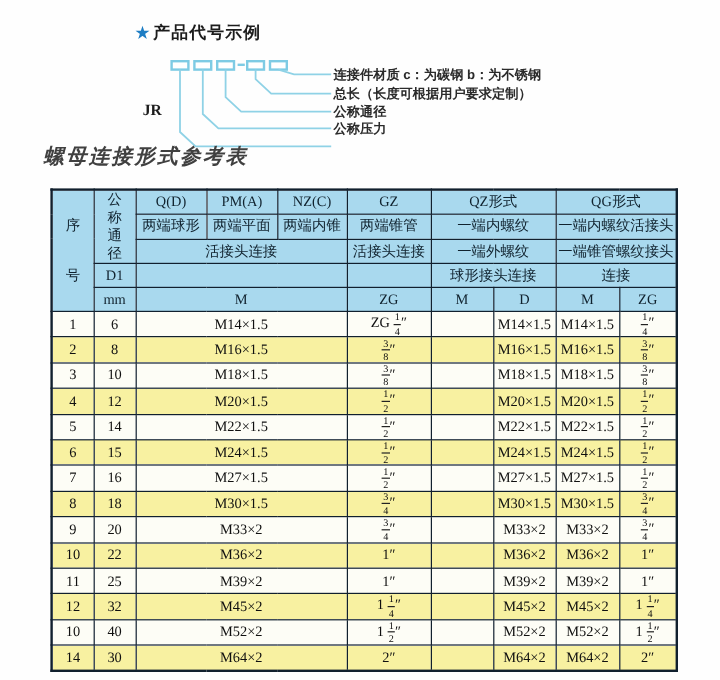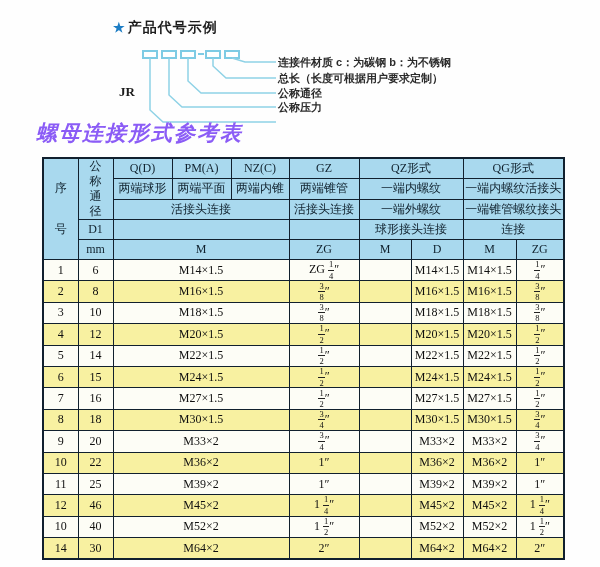--- a/index.html
+++ b/index.html
@@ -11,22 +11,22 @@
   .star{color:#1d7dc4;margin-right:2px;font-size:13px;}
   .jr-prefix{position:absolute;left:119px;top:44px;font-size:13px;font-weight:bold;
              font-family:"Liberation Serif",serif;margin-top:40px;}
   .codebox{position:absolute;top:50px;width:16px;height:9px;border:2px solid #7ecbe4;
            background:#ffffff;box-sizing:border-box;}
   .codedash{position:absolute;top:53px;left:198px;width:6px;height:2px;background:#7ecbe4;}
   svg.connectors{position:absolute;left:0;top:0;pointer-events:none;}
   .dlabel{position:absolute;left:278px;font-size:11px;font-weight:600;white-space:nowrap;color:#2b2b2b;}
 
   
-  .table-title{position:absolute;left:36px;top:119px;font-size:21px;font-weight:bold;
-               font-style:italic;font-family:"Liberation Serif",serif;color:#8b5cf6;letter-spacing:2px;}
+  .table-title{position:absolute;left:36px;top:119px;font-size:17px;font-weight:bold;
+               font-style:italic;font-family:"Liberation Serif",serif;color:#404040;letter-spacing:2px;}
 
   
   table.ref{position:absolute;left:42px;top:157px;width:521px;border-collapse:collapse;
             table-layout:fixed;font-size:12px;border:2px solid #11202e;}
   table.ref td{border:1px solid #11202e;text-align:center;vertical-align:middle;padding:0;overflow:hidden;}
   thead td{background:#a9d9ee;height:19px;font-family:"Liberation Serif",serif;color:#10222e;}
   tbody td{height:20.4px;font-family:"Liberation Serif",serif;color:#101010;}
   tr.odd td{background:#fdfdf6;}
   tr.even td{background:#f8f1a1;}
 
@@ -235,21 +235,21 @@
           <td>25</td>
           <td colspan="3">M39×2</td>
           <td>1″</td>
           <td></td>
           <td>M39×2</td>
           <td>M39×2</td>
           <td>1″</td>
         </tr>
         <tr class="even">
           <td>12</td>
-          <td>46</td>
+          <td>32</td>
           <td colspan="3">M45×2</td>
           <td>1 <span class="frac"><span class="fn">1</span><span class="fd">4</span></span>″</td>
           <td></td>
           <td>M45×2</td>
           <td>M45×2</td>
           <td>1 <span class="frac"><span class="fn">1</span><span class="fd">4</span></span>″</td>
         </tr>
         <tr class="odd">
           <td>10</td>
           <td>40</td>

